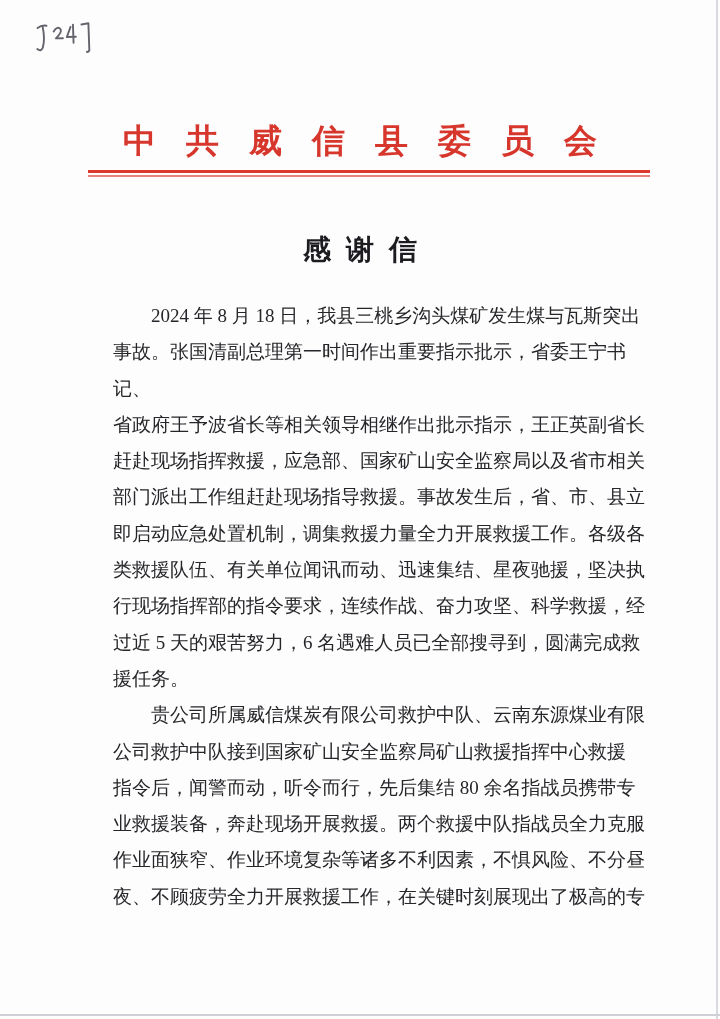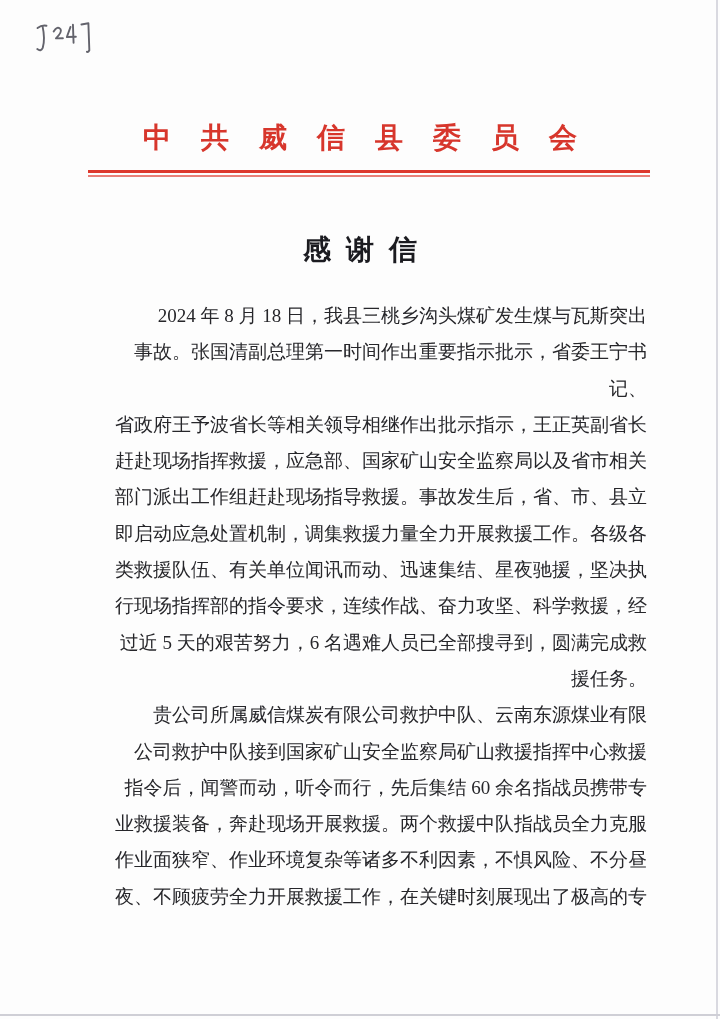--- a/index.html
+++ b/index.html
@@ -42,21 +42,21 @@
     transform: rotate(-2deg);
   }
 
   
   .org-name {
     position: absolute;
     top: 119px;
     left: 0;
     width: 100%;
     text-align: center;
-    font-size: 28px;
+    font-size: 33px;
     font-weight: bold;
     letter-spacing: 30px;
     padding-left: 30px;
     box-sizing: border-box;
     white-space: nowrap;
   }
   .head-rule {
     position: absolute;
     top: 170px;
     left: 88px;
@@ -92,21 +92,20 @@
     color: #26262a;
     text-align: left;
   }
   .salutation {
     white-space: nowrap;
   }
   .para {
     margin: 0;
     text-indent: 2em;
     white-space: pre-line;
-    text-align: right;
   }
 </style>
 </head>
 <body>
 
 <div class="page">
 
   <div class="handwritten">
     <svg width="76" height="50" viewBox="0 0 76 50">
       <g fill="none" stroke="#4e4e58" stroke-width="1.9" stroke-linecap="round" stroke-linejoin="round" opacity="0.88">
@@ -137,21 +136,21 @@
 省政府王予波省长等相关领导相继作出批示指示，王正英副省长
 赶赴现场指挥救援，应急部、国家矿山安全监察局以及省市相关
 部门派出工作组赶赴现场指导救援。事故发生后，省、市、县立
 即启动应急处置机制，调集救援力量全力开展救援工作。各级各
 类救援队伍、有关单位闻讯而动、迅速集结、星夜驰援，坚决执
 行现场指挥部的指令要求，连续作战、奋力攻坚、科学救援，经
 过近 5 天的艰苦努力，6 名遇难人员已全部搜寻到，圆满完成救
 援任务。</p>
     <p class="para">贵公司所属威信煤炭有限公司救护中队、云南东源煤业有限
 公司救护中队接到国家矿山安全监察局矿山救援指挥中心救援
-指令后，闻警而动，听令而行，先后集结 60 余名指战员携带专
+指令后，闻警而动，听令而行，先后集结 80 余名指战员携带专
 业救援装备，奔赴现场开展救援。两个救援中队指战员全力克服
 作业面狭窄、作业环境复杂等诸多不利因素，不惧风险、不分昼
 夜、不顾疲劳全力开展救援工作，在关键时刻展现出了极高的专</p>
   </div>
 
   <div class="edge-right"></div>
   <div class="edge-bottom"></div>
 
 </div>
 

